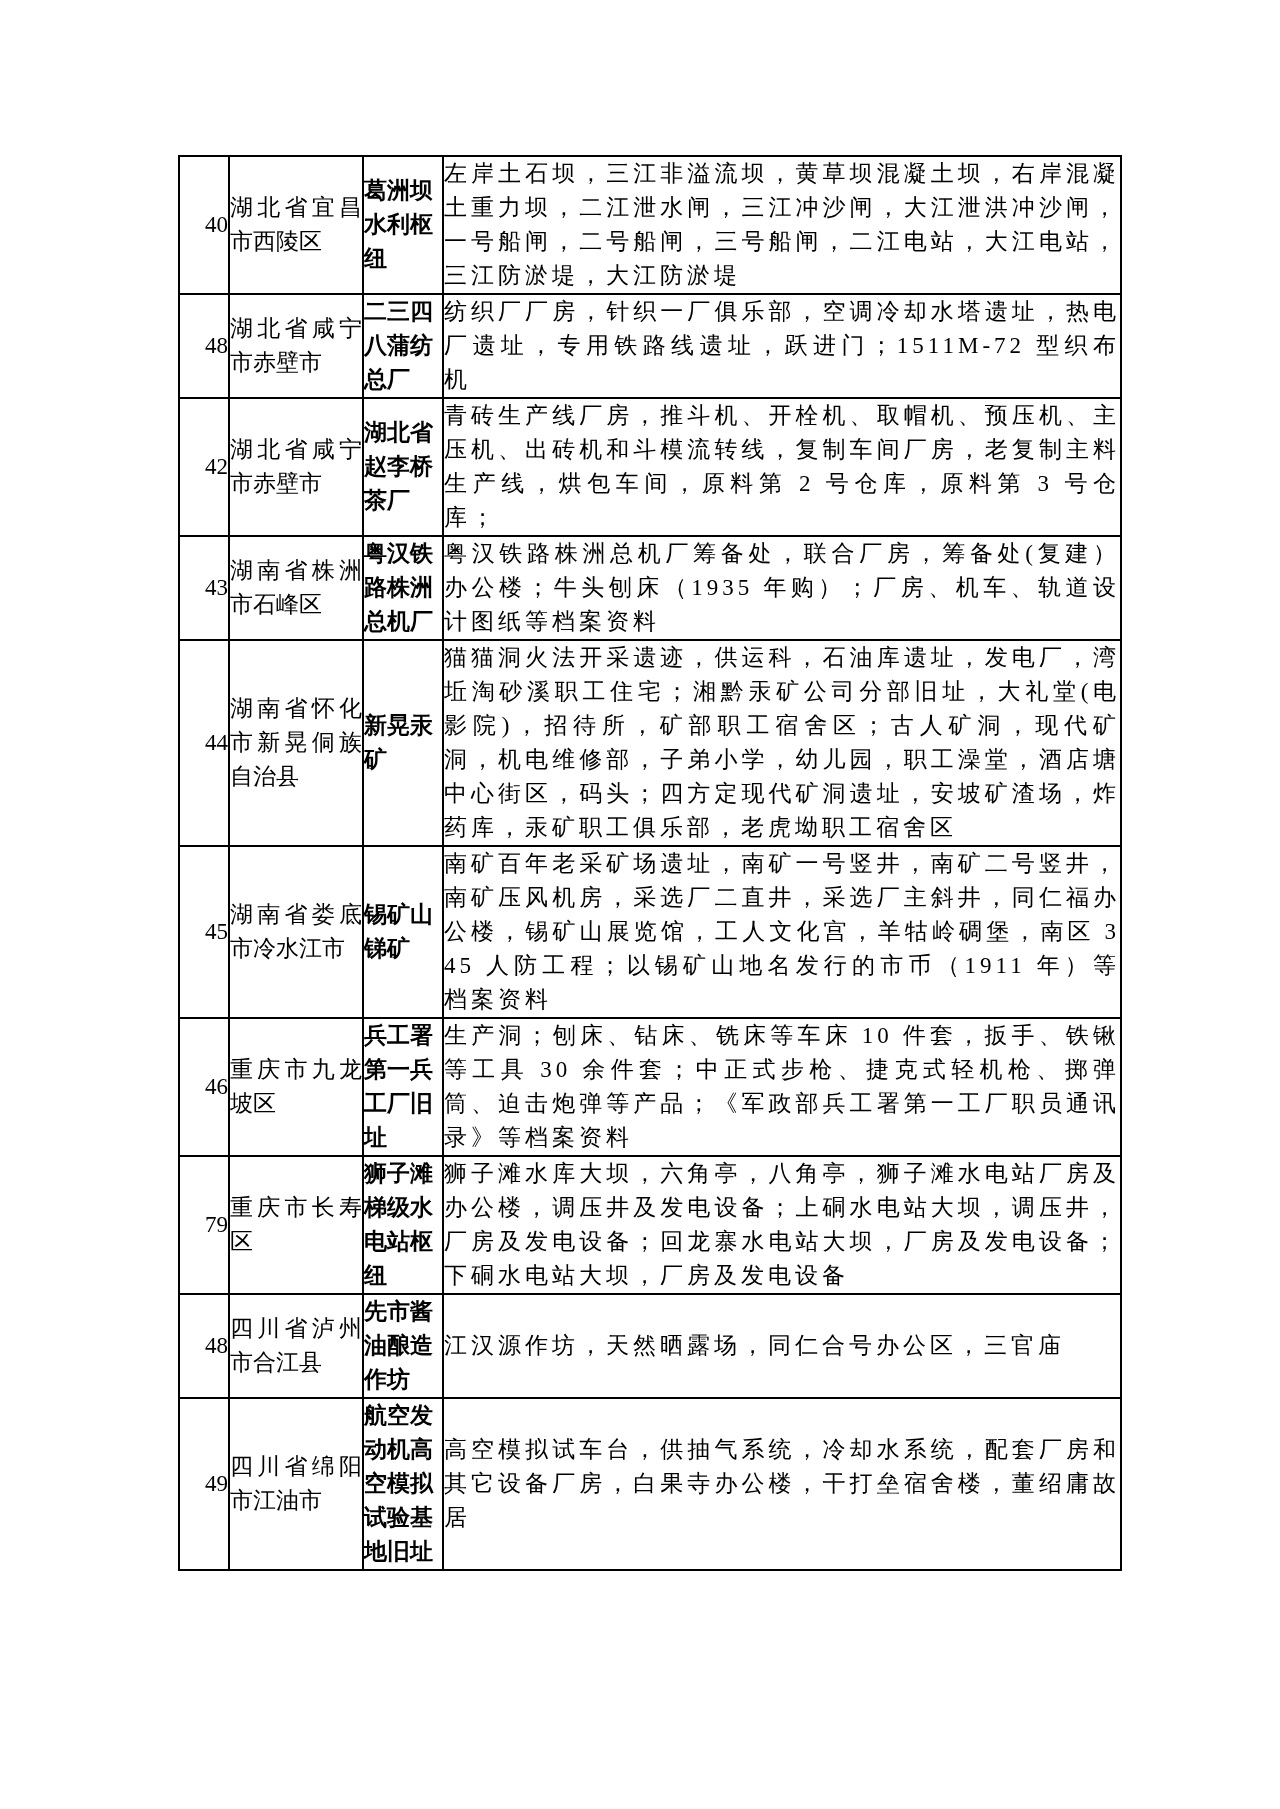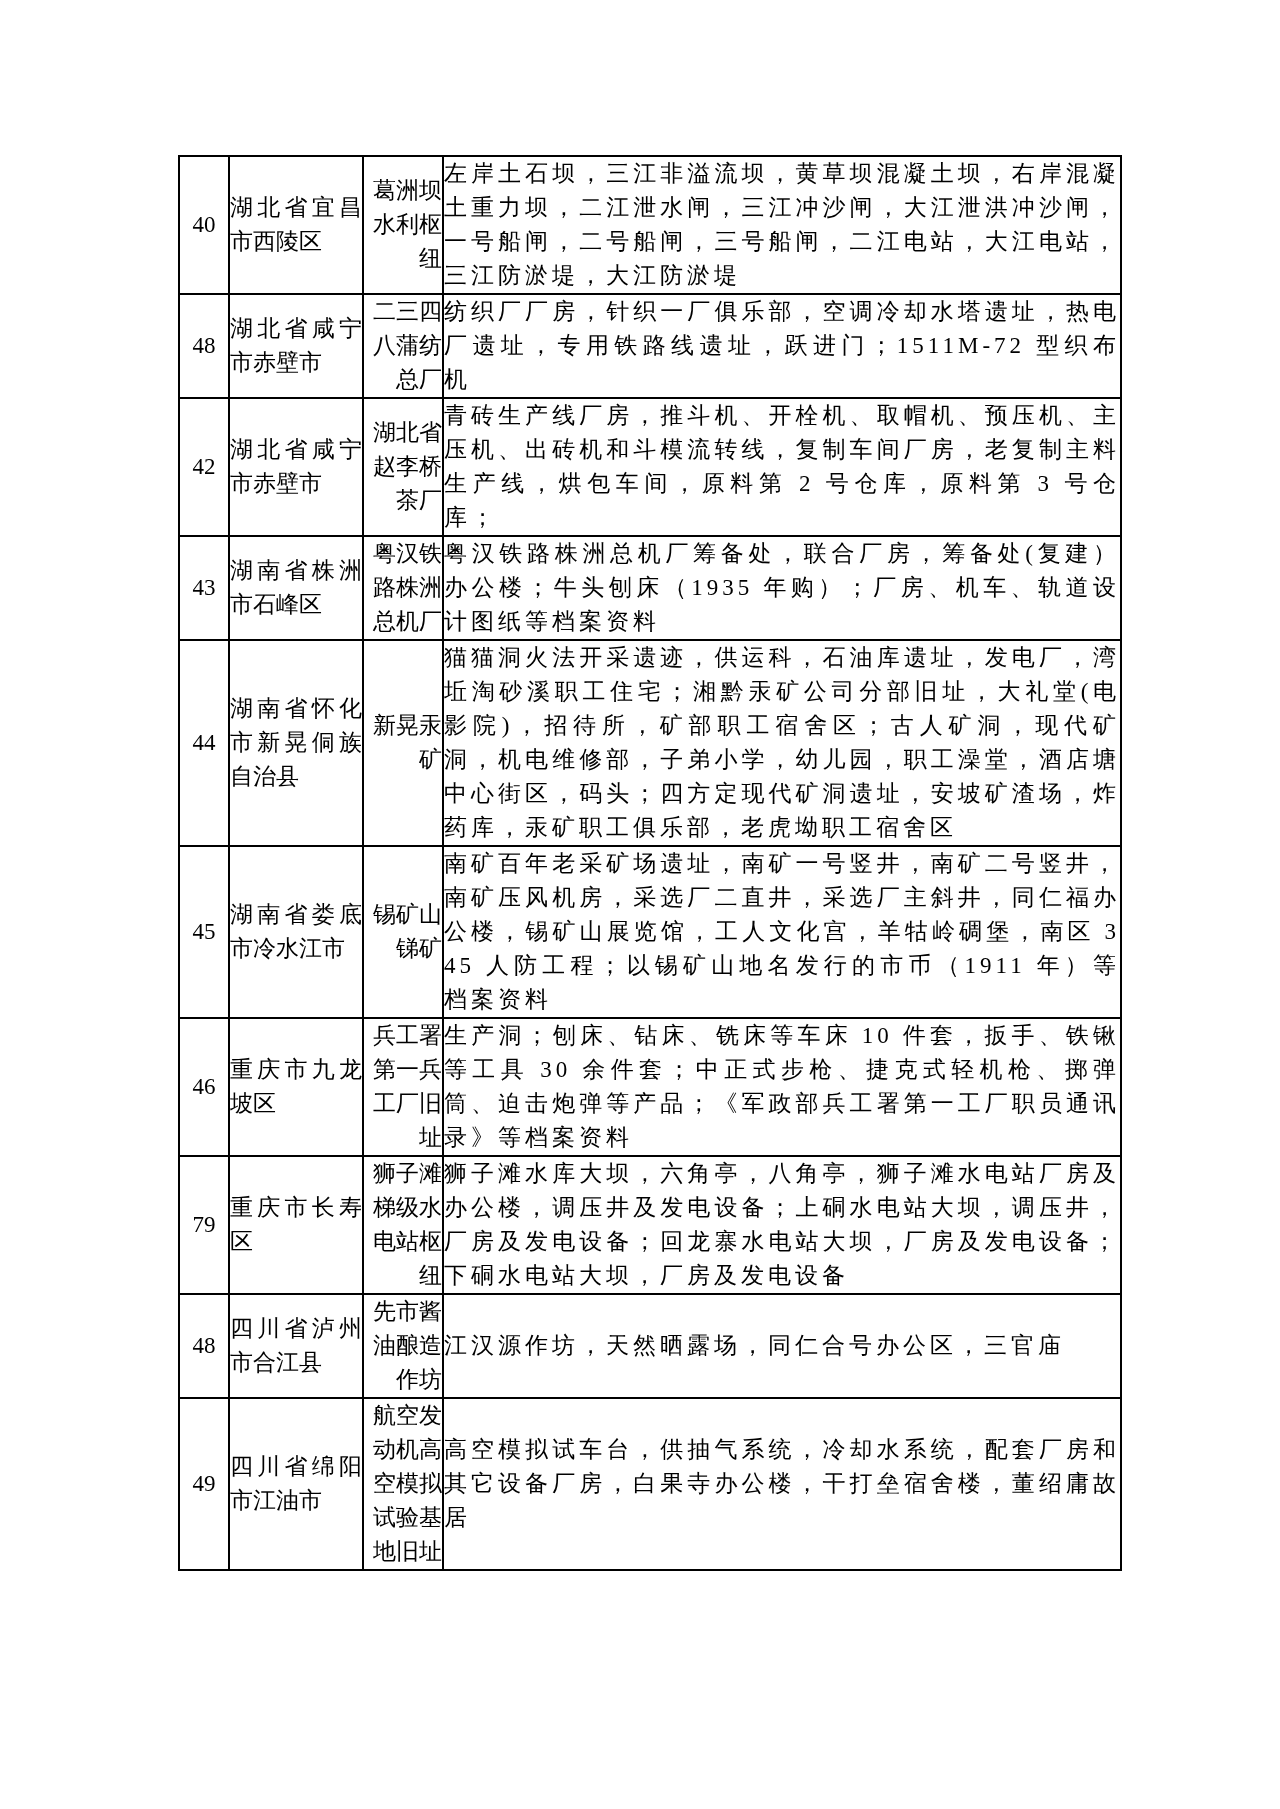--- a/index.html
+++ b/index.html
@@ -28,33 +28,34 @@
     border: 2px solid #000000;
     vertical-align: middle;
     font-size: 23px;
     line-height: 34px;
     padding: 0;
     word-break: break-all;
     overflow-wrap: anywhere;
   }
   td.c-num {
     width: 48px;
-    text-align: center;
+    text-align: right;
   }
   td.c-region {
     width: 132px;
     padding: 0 4px;
     text-align: justify;
     text-justify: inter-character;
     border-radius: 17px;
   }
   td.c-site {
     width: 78px;
     padding: 0 3px;
-    text-align: right;
+    text-align: left;
+    font-weight: bold;
   }
   td.c-items {
     width: 676px;
     padding: 0 6px;
     text-align: justify;
     text-justify: inter-character;
     letter-spacing: 4px;
   }
 </style>
 </head>

